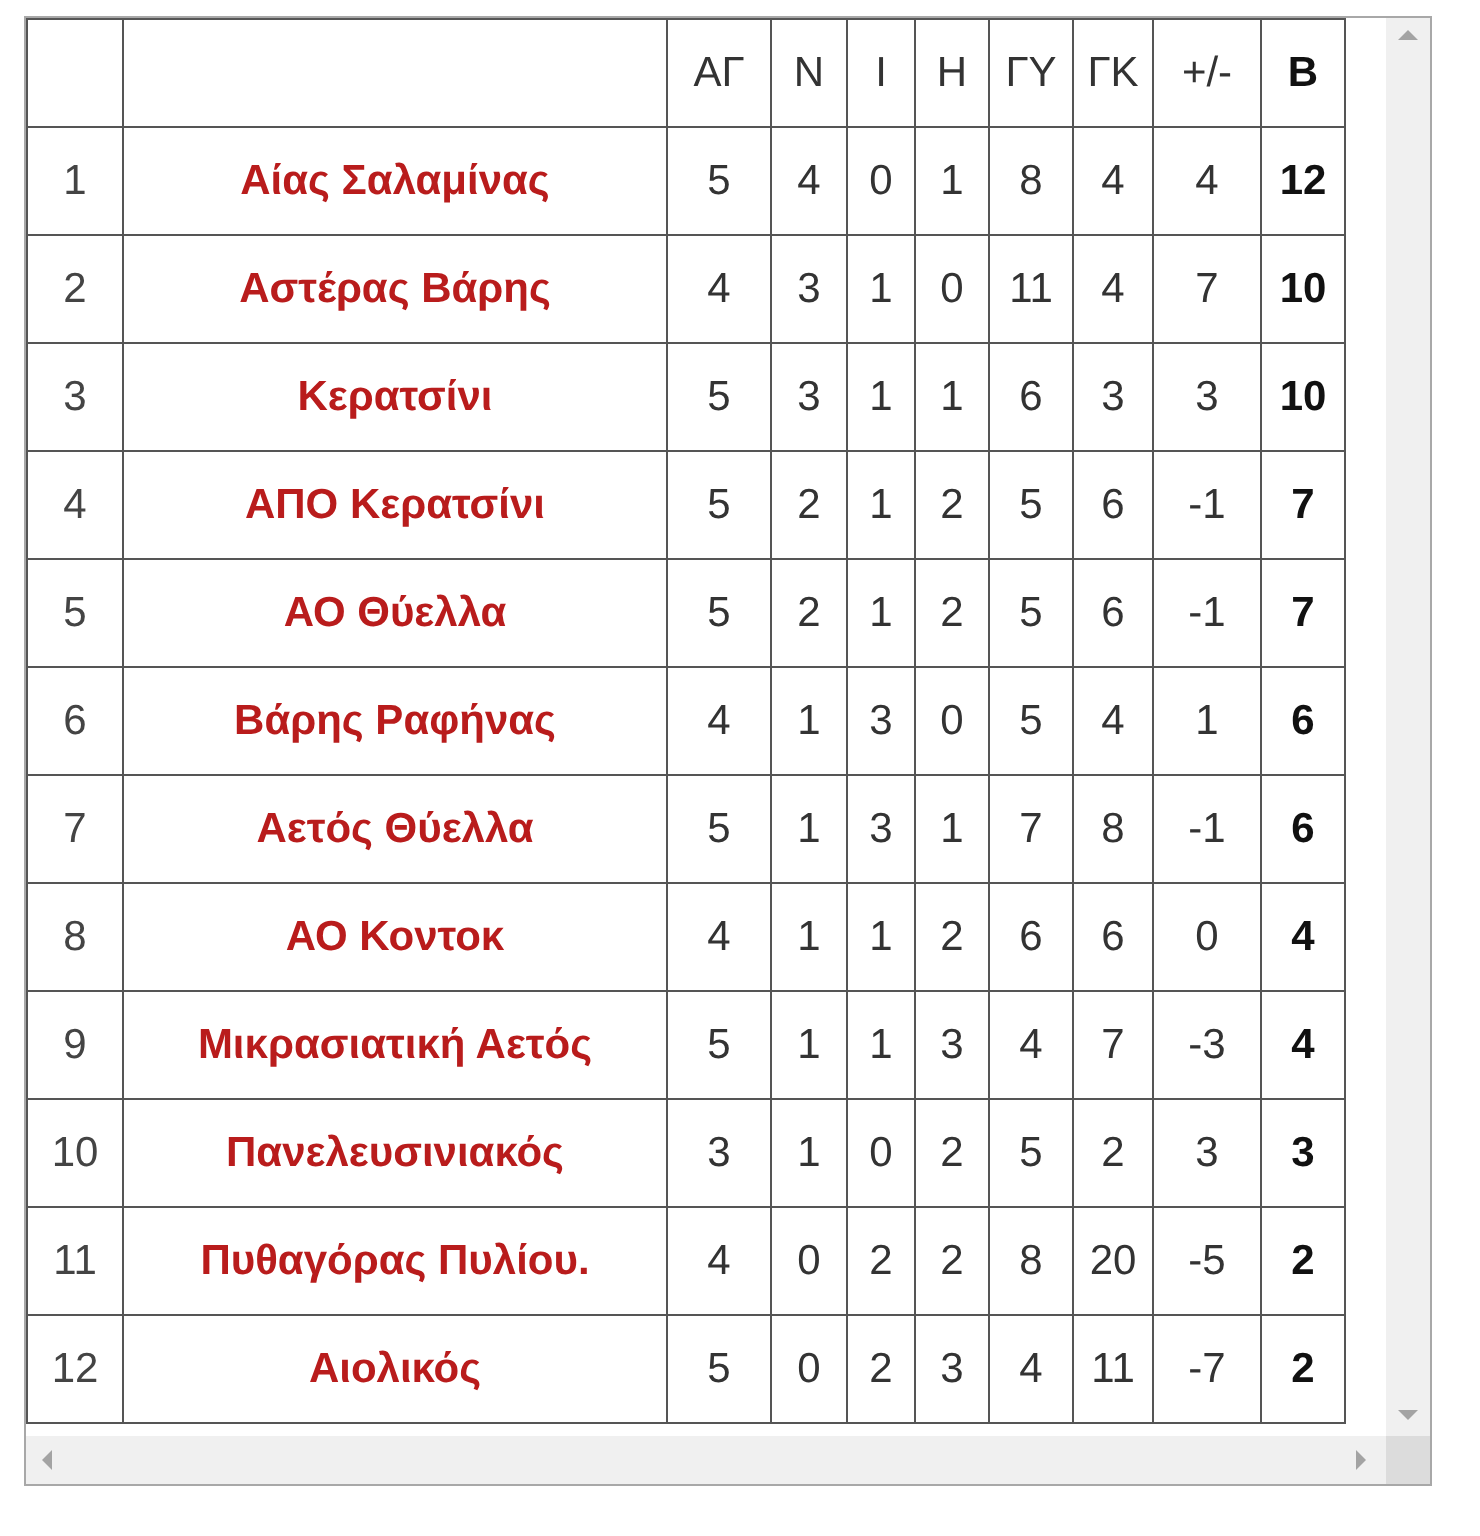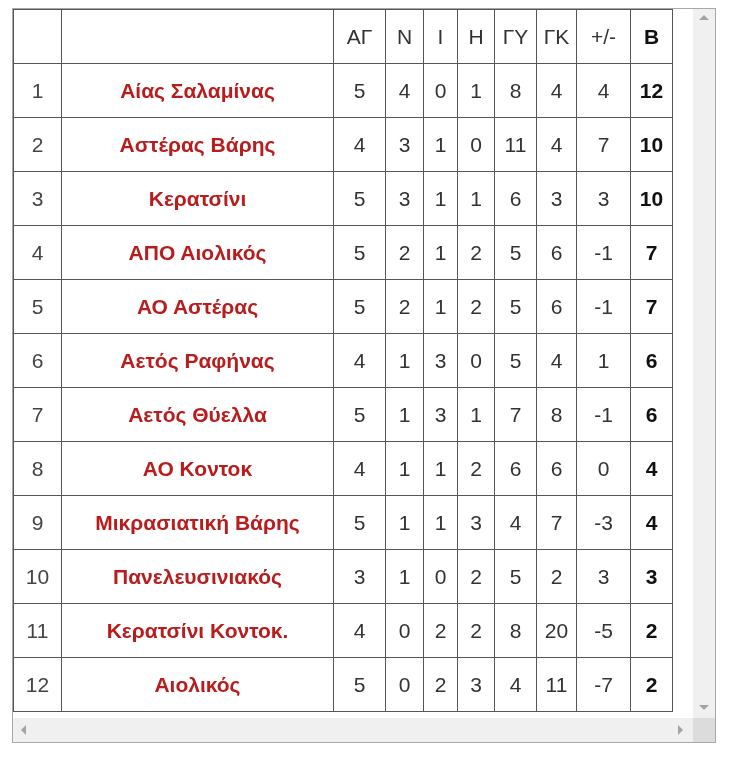--- a/index.html
+++ b/index.html
@@ -91,45 +91,45 @@
             <td>3</td>
             <td>1</td>
             <td>1</td>
             <td>6</td>
             <td>3</td>
             <td>3</td>
             <td class="pts">10</td>
           </tr>
           <tr>
             <td class="pos">4</td>
-            <td class="team">ΑΠΟ Αιολικός</td>
+            <td class="team">ΑΠΟ Κερατσίνι</td>
             <td>5</td>
             <td>2</td>
             <td>1</td>
             <td>2</td>
             <td>5</td>
             <td>6</td>
             <td>-1</td>
             <td class="pts">7</td>
           </tr>
           <tr>
             <td class="pos">5</td>
-            <td class="team">ΑΟ Αστέρας</td>
+            <td class="team">ΑΟ Θύελλα</td>
             <td>5</td>
             <td>2</td>
             <td>1</td>
             <td>2</td>
             <td>5</td>
             <td>6</td>
             <td>-1</td>
             <td class="pts">7</td>
           </tr>
           <tr>
             <td class="pos">6</td>
-            <td class="team">Αετός Ραφήνας</td>
+            <td class="team">Βάρης Ραφήνας</td>
             <td>4</td>
             <td>1</td>
             <td>3</td>
             <td>0</td>
             <td>5</td>
             <td>4</td>
             <td>1</td>
             <td class="pts">6</td>
           </tr>
           <tr>
@@ -151,21 +151,21 @@
             <td>1</td>
             <td>1</td>
             <td>2</td>
             <td>6</td>
             <td>6</td>
             <td>0</td>
             <td class="pts">4</td>
           </tr>
           <tr>
             <td class="pos">9</td>
-            <td class="team">Μικρασιατική Βάρης</td>
+            <td class="team">Μικρασιατική Αετός</td>
             <td>5</td>
             <td>1</td>
             <td>1</td>
             <td>3</td>
             <td>4</td>
             <td>7</td>
             <td>-3</td>
             <td class="pts">4</td>
           </tr>
           <tr>
@@ -175,21 +175,21 @@
             <td>1</td>
             <td>0</td>
             <td>2</td>
             <td>5</td>
             <td>2</td>
             <td>3</td>
             <td class="pts">3</td>
           </tr>
           <tr>
             <td class="pos">11</td>
-            <td class="team">Κερατσίνι Κοντοκ.</td>
+            <td class="team">Πυθαγόρας Πυλίου.</td>
             <td>4</td>
             <td>0</td>
             <td>2</td>
             <td>2</td>
             <td>8</td>
             <td>20</td>
             <td>-5</td>
             <td class="pts">2</td>
           </tr>
           <tr>

